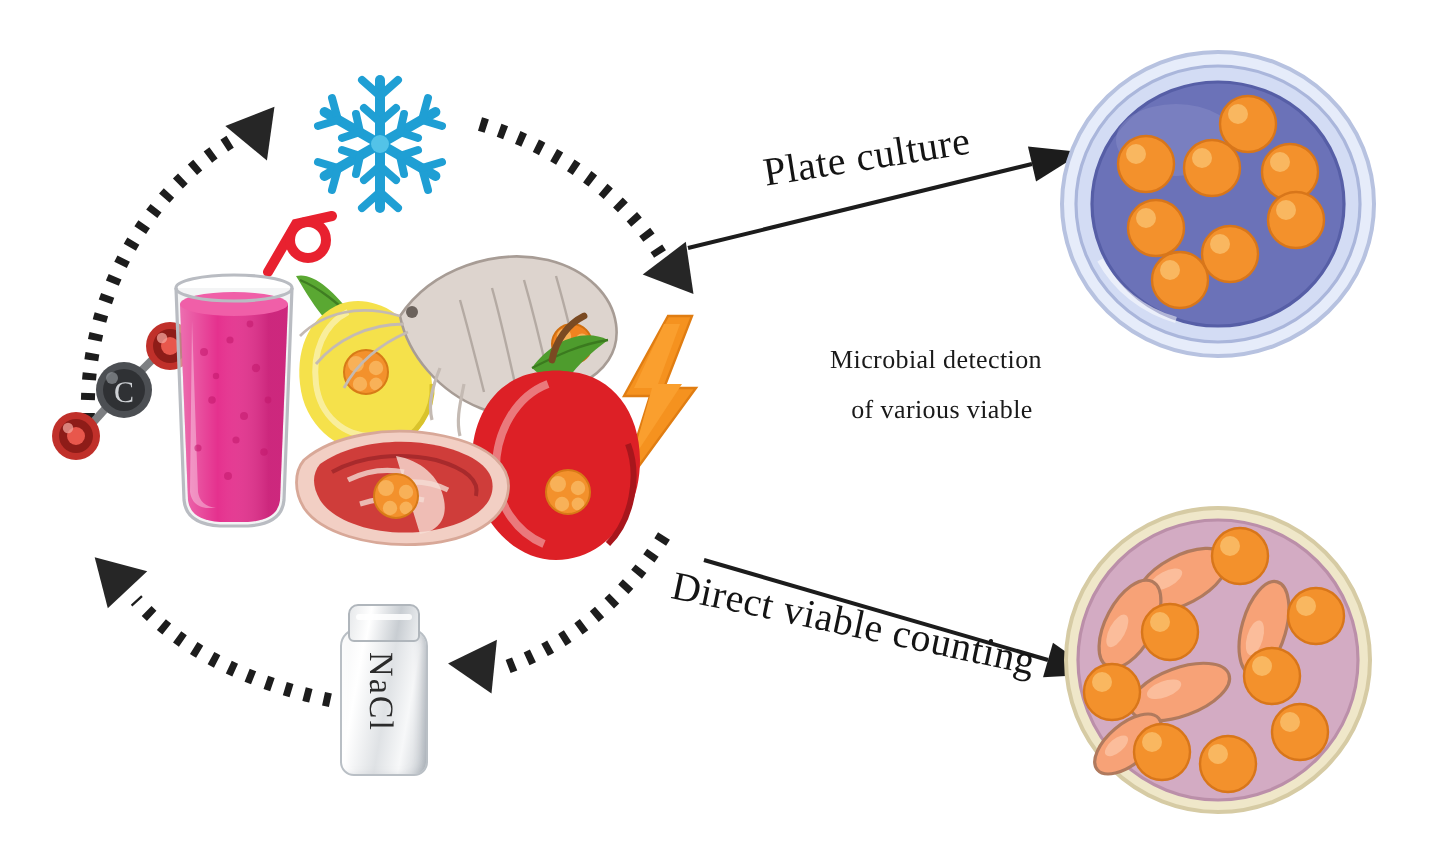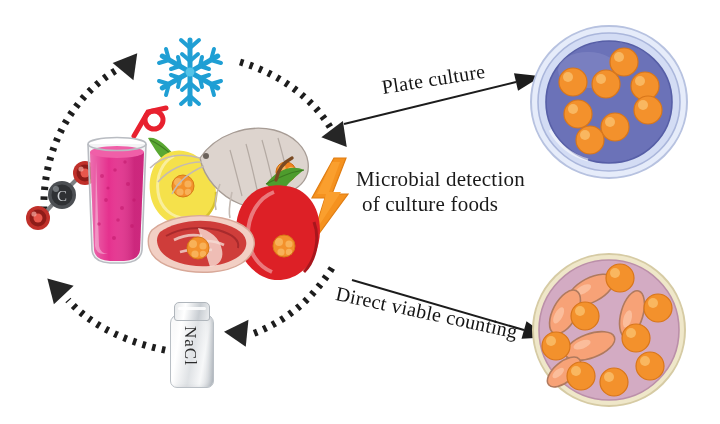--- a/index.html
+++ b/index.html
@@ -3,24 +3,24 @@
 <meta charset="utf-8">
 <style>
   html,body{margin:0;padding:0;background:#ffffff;}
   body{width:720px;height:424px;overflow:hidden;
        font-family:"Liberation Serif",serif;color:#111;}
   #stage{position:relative;width:720px;height:424px;background:#fff;}
   .abs{position:absolute;}
 
   
   #center-label{
-    left:356px; top:167px; width:200px;
+    left:368px; top:167px; width:200px;
     font-family:"Liberation Serif",serif;
-    font-size:21px; line-height:25px; color:#1a1a1a;
-    text-align:left; letter-spacing:.2px;
+    font-size:13px; line-height:25px; color:#1a1a1a;
+    text-align:center; letter-spacing:.2px;
   }
   #center-label .l2{display:block;padding-left:6px;}
 
   
   .arrow-text{
     font-family:"Liberation Serif",serif;
     font-size:20px; color:#141414; white-space:nowrap;
     letter-spacing:.3px;
   }
   #plate-culture-label{left:382px; top:76px; transform:rotate(-9deg);transform-origin:left center;}
@@ -101,21 +101,21 @@
       <polygon points="0,-9 26,0 0,9" transform="translate(524,330) rotate(16)"></polygon>
     </g>
   </svg>
 
   <div class="abs arrow-text" id="plate-culture-label">Plate culture</div>
 
   <div class="abs arrow-text" id="dvc-label">Direct viable counting</div>
 
   <div class="abs" id="center-label">
     <span>Microbial detection</span>
-    <span class="l2">of culture foods</span>
+    <span class="l2">of various viable</span>
   </div>
 
   <svg class="abs" id="lightning" viewBox="0 0 42 88">
     <polygon points="26,0 4,40 17,40 2,88 40,36 24,36 38,0" fill="#f5921f" stroke="#e07d12" stroke-width="1.2"></polygon>
     <polygon points="24,4 9,36 18,36 8,72 33,34 21,34 32,4" fill="#fa9f2e"></polygon>
   </svg>
 
   <svg class="abs" id="snowflake" viewBox="0 0 76 76">
     <g stroke="#1f9fd4" stroke-width="5" stroke-linecap="round" fill="none">
       <g>

